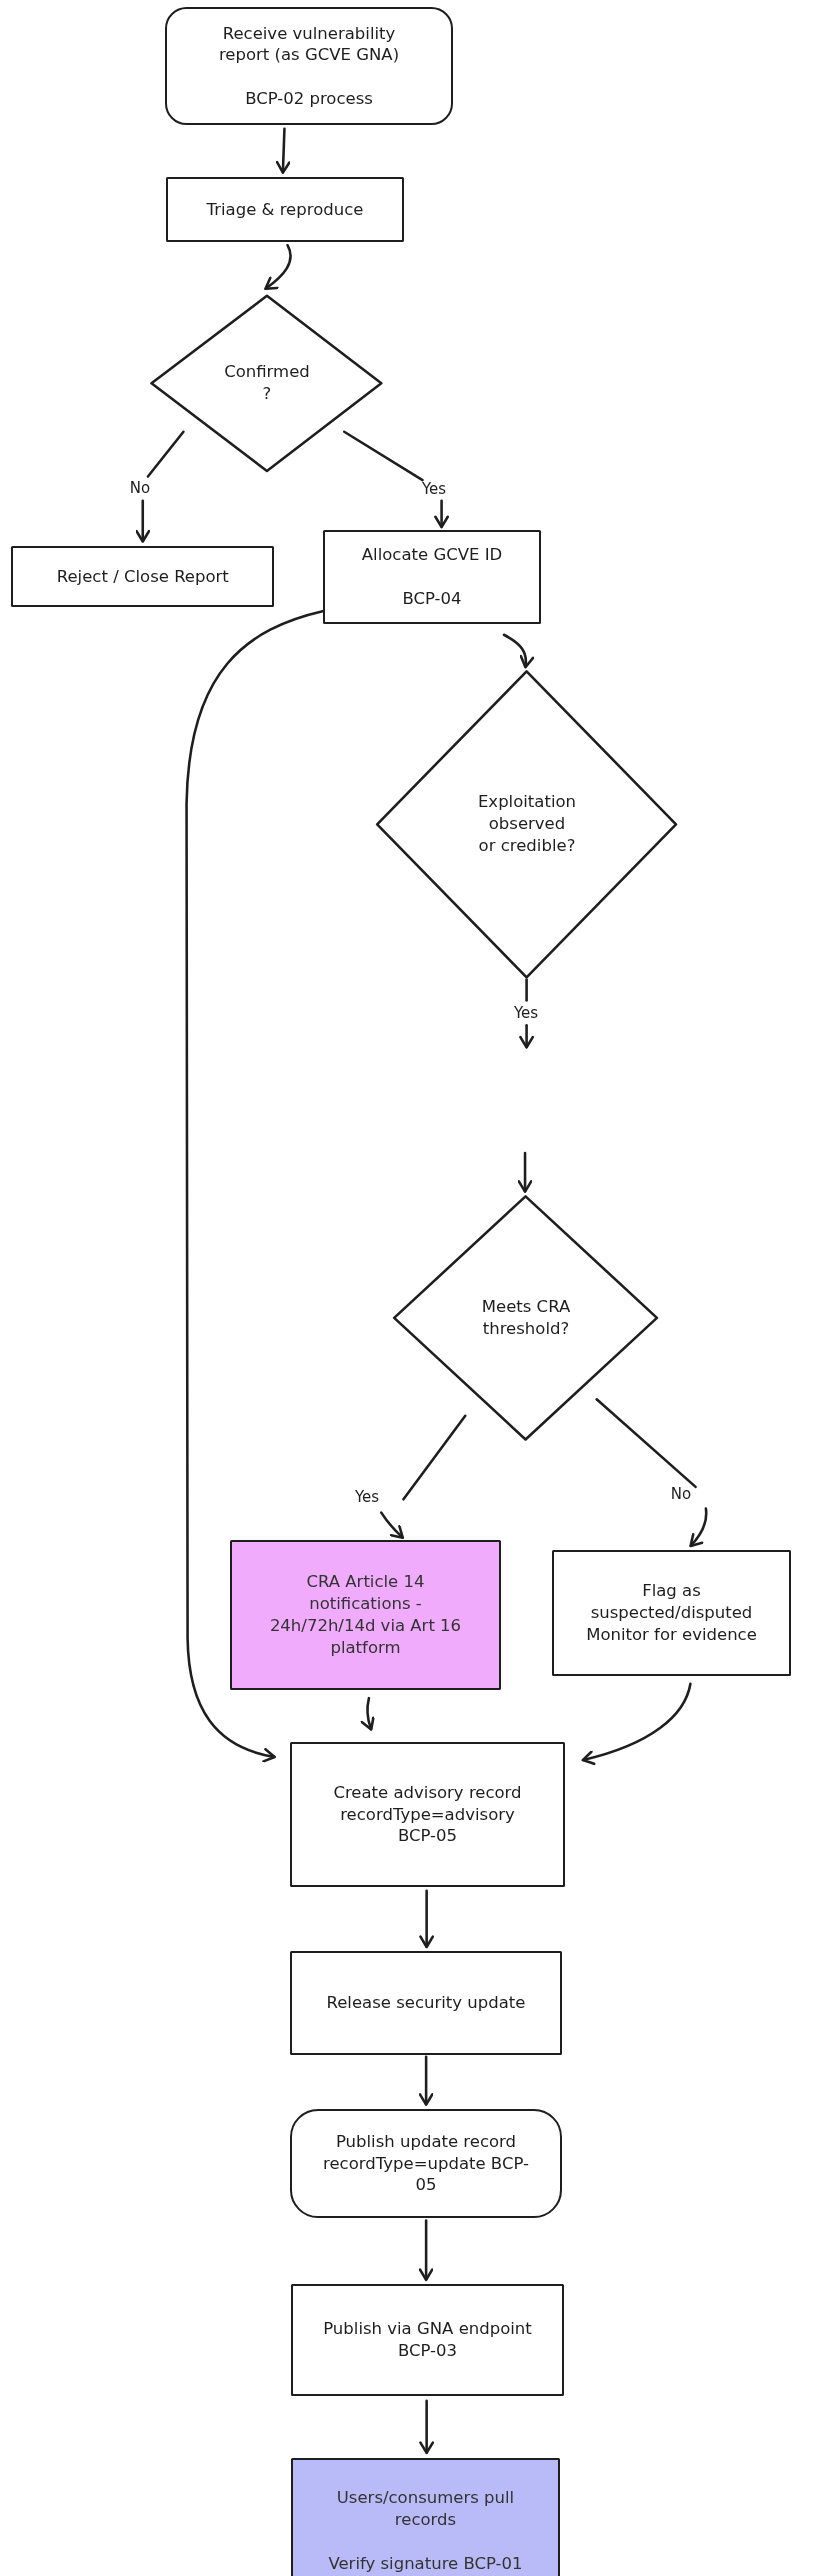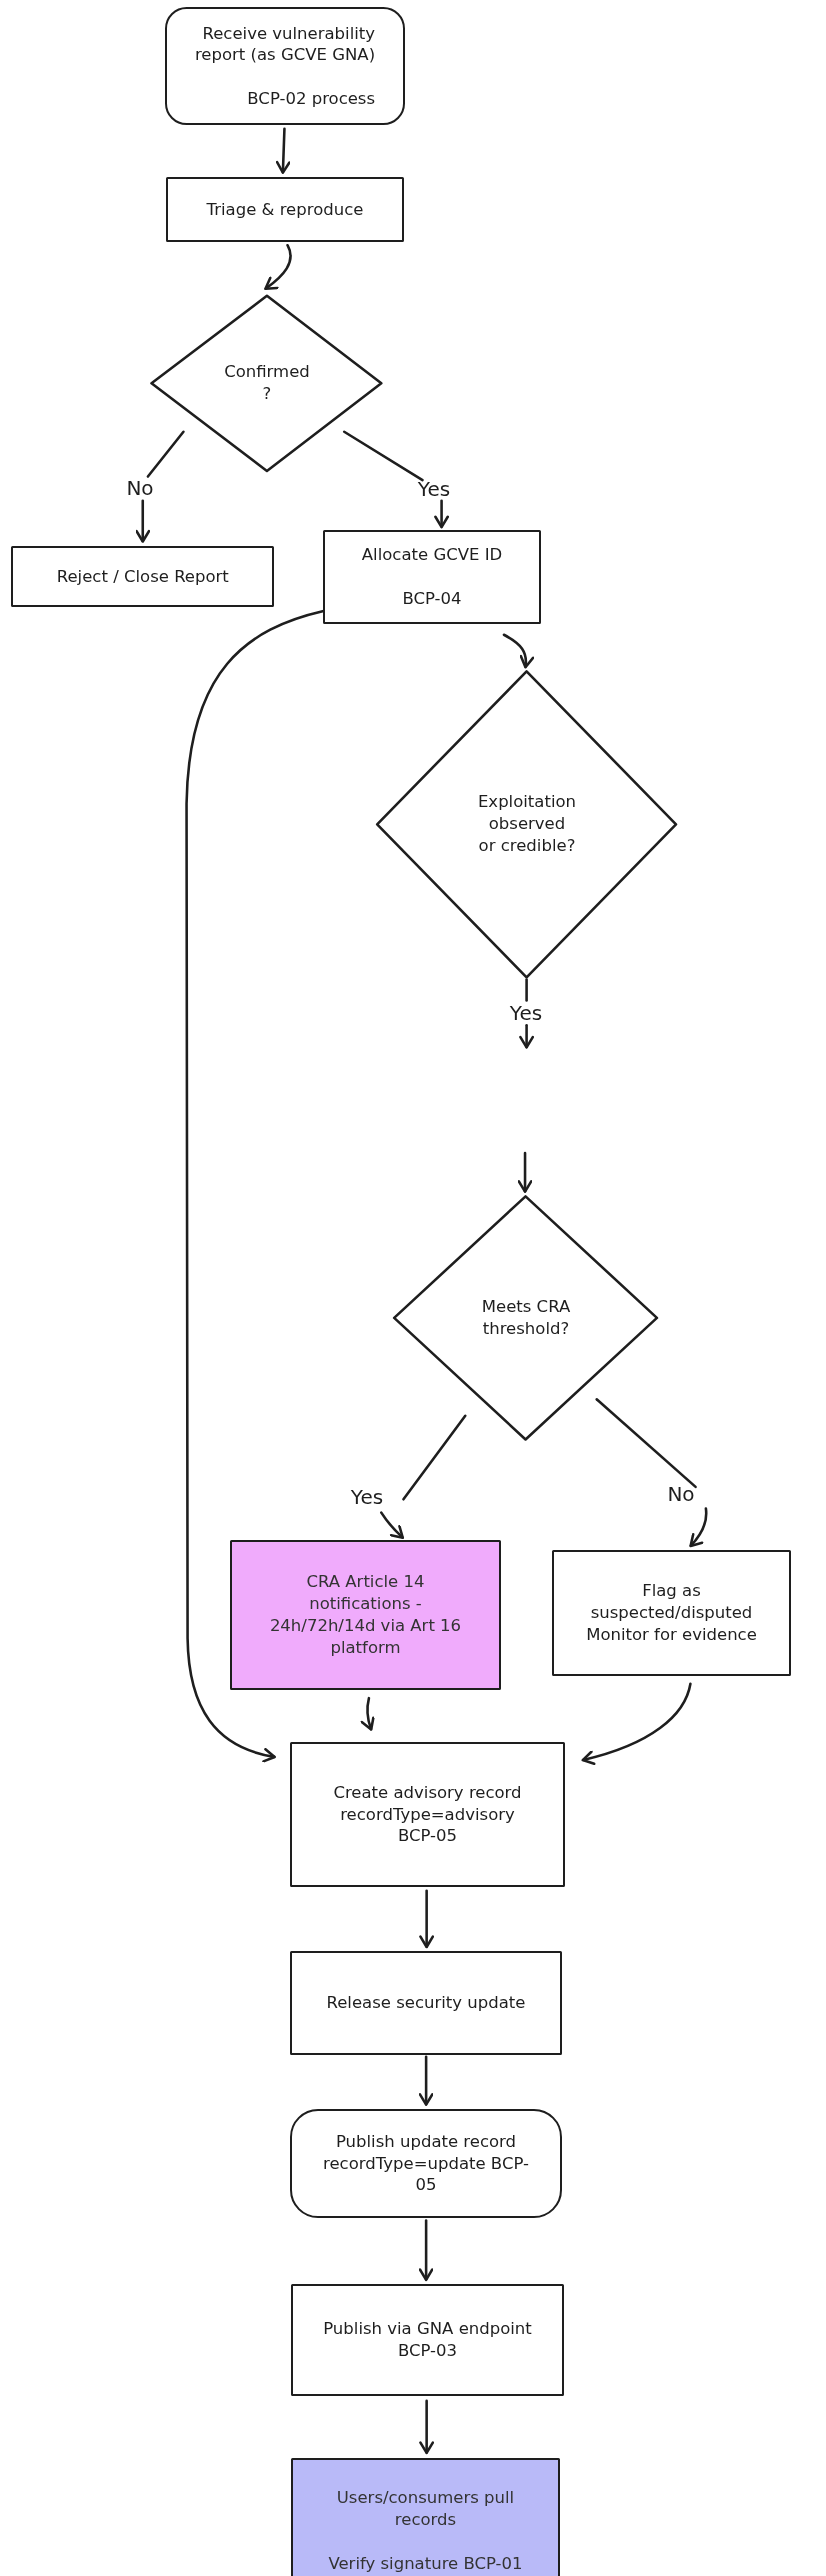--- a/index.html
+++ b/index.html
@@ -47,21 +47,21 @@
     position: absolute;
     transform: translate(-50%, -50%);
     text-align: center;
     white-space: pre-line;
     font-size: 16.5px;
     line-height: 1.32;
   }
   .elabel {
     position: absolute;
     transform: translate(-50%, -50%);
-    font-size: 20px;
+    font-size: 15px;
     line-height: 1.1;
   }
 </style>
 </head>
 <body>
 
 <div class="canvas">
 
   <svg class="connectors" viewBox="0 0 1605 5062">
     <defs>
@@ -90,21 +90,21 @@
     <path class="edge" d="M828 3670 L828 3778" marker-end="url(#ah)"></path>
     <path class="edge" d="M827 3992 L827 4084" marker-end="url(#ah)"></path>
     <path class="edge" d="M827 4310 L827 4424" marker-end="url(#ah)"></path>
     <path class="edge" d="M828 4660 L828 4760" marker-end="url(#ah)"></path>
 
     <polygon class="diamond" points="518,574 740,744 518,914 294,744"></polygon>
     <polygon class="diamond" points="1022,1303 1312,1600 1022,1897 732,1600"></polygon>
     <polygon class="diamond" points="1020,2322 1275,2558 1020,2794 765,2558"></polygon>
   </svg>
 
-  <div class="node rounded" style="left:165px; top:7.2px; width:240px; height:118px;text-align:right;">Receive vulnerability
+  <div class="node rounded" style="left:165px; top:7.2px; width:288px; height:118px;">Receive vulnerability
 report (as GCVE GNA)
 
 BCP-02 process</div>
 
   <div class="node" style="left:166px; top:177px; width:238px; height:65px;">Triage &amp; reproduce</div>
 
   <div class="node" style="left:11.3px; top:546px; width:263px; height:61px;">Reject / Close Report</div>
 
   <div class="node" style="left:323px; top:530px; width:218px; height:94px;">Allocate GCVE ID
 

